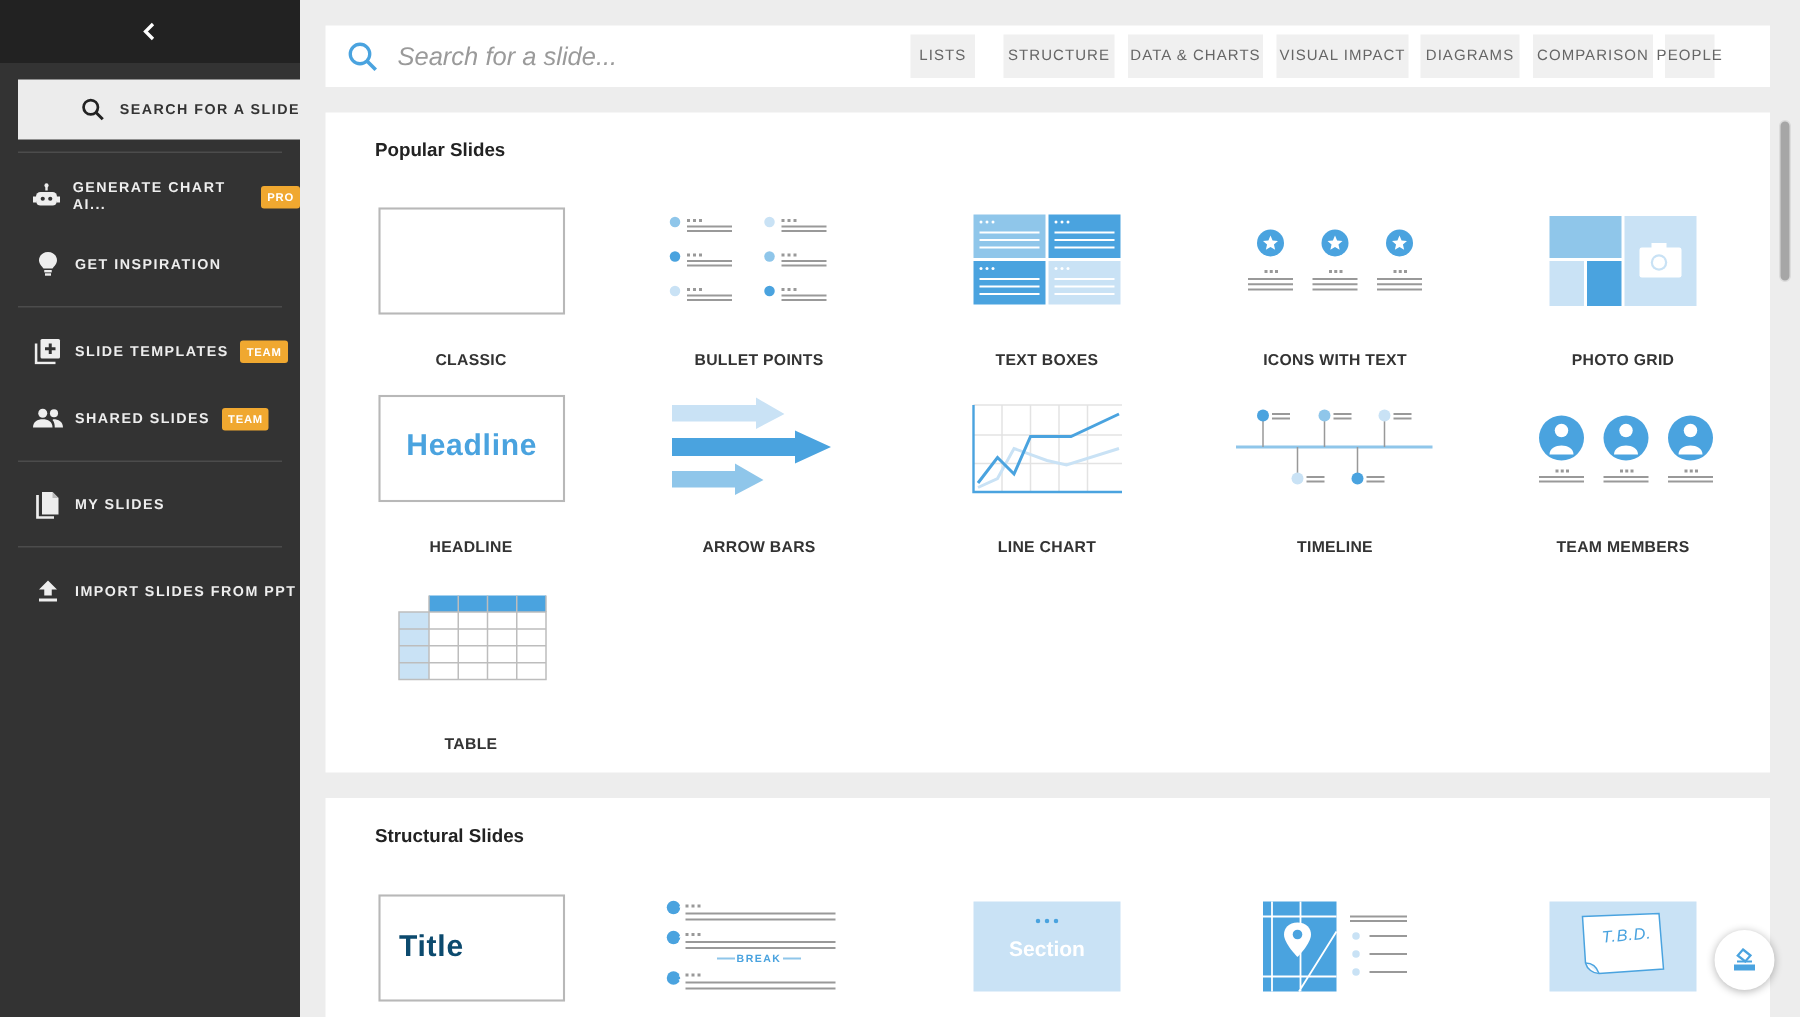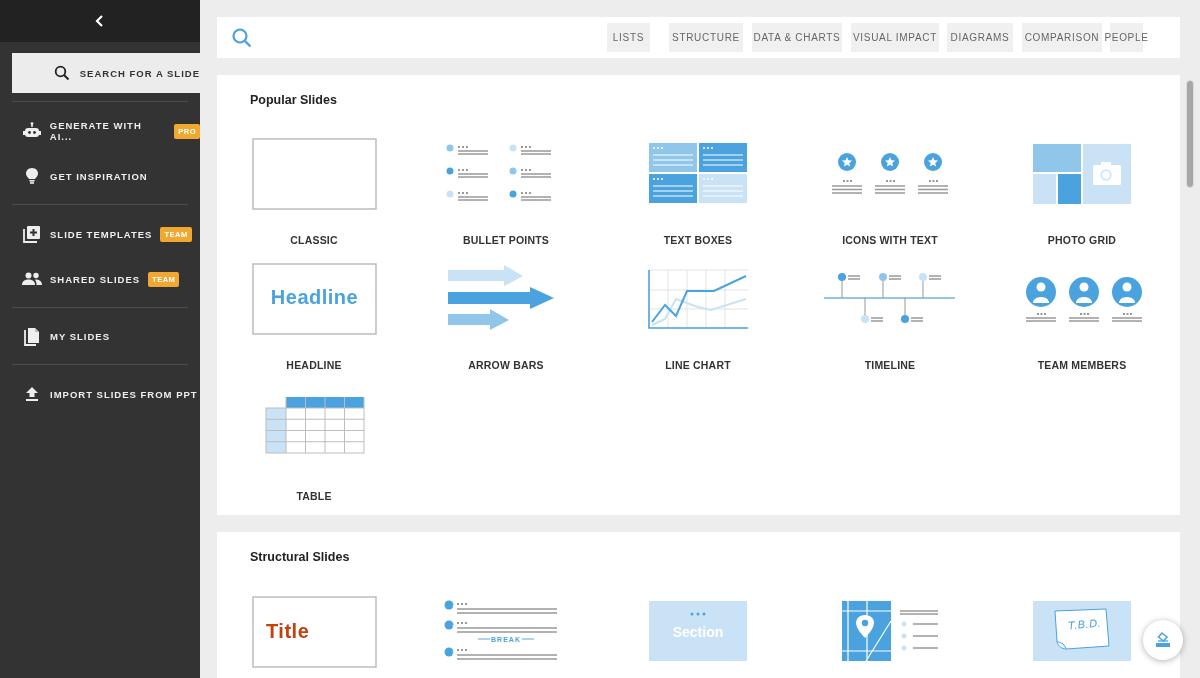--- a/index.html
+++ b/index.html
@@ -64,21 +64,21 @@
       <svg width="18" height="18" viewBox="0 0 18 18">
           <rect x="8.2" y="1" width="1.6" height="4" fill="#eee"></rect>
           <circle cx="9" cy="1.6" r="1.4" fill="#eee"></circle>
           <rect x="2" y="6" width="14" height="9" rx="3" fill="#eee"></rect>
           <rect x="0" y="9" width="2" height="4" fill="#eee"></rect>
           <rect x="16" y="9" width="2" height="4" fill="#eee"></rect>
           <circle cx="6.5" cy="10.5" r="1.4" fill="#333"></circle>
           <circle cx="11.5" cy="10.5" r="1.4" fill="#333"></circle>
         </svg>
     </span>
-    <span>GENERATE WITH AI...</span>
+    <span>GENERATE CHART AI...</span>
     <span class="badge">PRO</span>
   </div>
 
   <div class="side-item" style="top:156px;">
     <span class="ic">
       <svg width="14" height="18" viewBox="0 0 14 18">
           <path d="M7 1 C3 1 1 4 1 6.5 C1 9 3 10.5 4 12 L10 12 C11 10.5 13 9 13 6.5 C13 4 11 1 7 1 Z" fill="#eee"></path>
           <rect x="4.5" y="13" width="5" height="1.6" fill="#eee"></rect>
           <rect x="5" y="15.2" width="4" height="1.6" fill="#eee"></rect>
         </svg>
@@ -136,20 +136,21 @@
   </div>
 </div>
 
 <div class="searchbar">
   <span class="sicon">
     <svg width="22" height="22" viewBox="0 0 22 22">
         <circle cx="9" cy="9" r="6.5" stroke="#4aa3df" stroke-width="2.2" fill="none"></circle>
         <path d="M13.8 13.8 L19.5 19.5" stroke="#4aa3df" stroke-width="2.4"></path>
       </svg>
   </span>
+  <input class="sinput" placeholder="Search for a slide..." style="">
   <div class="chip" style="left:390px;width:43px;">LISTS</div>
   <div class="chip" style="left:452px;width:74px;">STRUCTURE</div>
   <div class="chip" style="left:535px;width:90px;">DATA &amp; CHARTS</div>
   <div class="chip" style="left:634px;width:88px;">VISUAL IMPACT</div>
   <div class="chip" style="left:730px;width:66px;">DIAGRAMS</div>
   <div class="chip" style="left:805px;width:80px;">COMPARISON</div>
   <div class="chip" style="left:893px;width:33px;">PEOPLE</div>
 </div>
 
 <div class="panel" style="top:75px;height:440px;padding-left:32px;">
@@ -368,21 +369,21 @@
   </div>
 </div>
 
 <div class="panel" style="top:532px;height:146px;">
   <div class="panel-title" style="top:18px;">Structural Slides</div>
 
   <div class="tile" style="left:17px;top:64px;">
     <svg class="thumb" viewBox="0 0 160 80">
       <rect x="19" y="1" width="123" height="70" fill="#fff" stroke="#b8b8b8" stroke-width="1.4"></rect>
     </svg>
-    <div style="position:absolute;left:32px;top:24px;font-size:20px;font-weight:bold;color:#c2410c;text-align:right;letter-spacing:0.5px;">Title</div>
+    <div style="position:absolute;left:32px;top:24px;font-size:20px;font-weight:bold;color:#0c4a6e;text-align:right;letter-spacing:0.5px;">Title</div>
   </div>
 
   <div class="tile" style="left:209px;top:64px;">
     <svg class="thumb" viewBox="0 0 160 80">
       <circle cx="23" cy="9" r="4.5" fill="#4aa3df"></circle>
       <circle cx="23" cy="29" r="4.5" fill="#4aa3df"></circle>
       <circle cx="23" cy="56" r="4.5" fill="#4aa3df"></circle>
       <g fill="#999">
         <rect x="31" y="7" width="2" height="2"></rect>
           <rect x="35" y="7" width="2" height="2"></rect>

